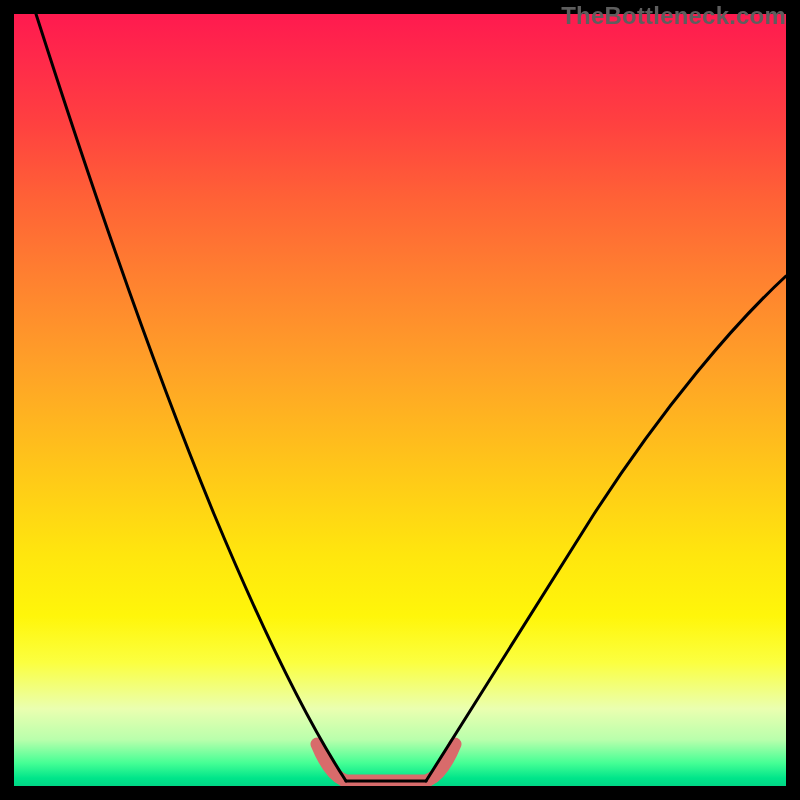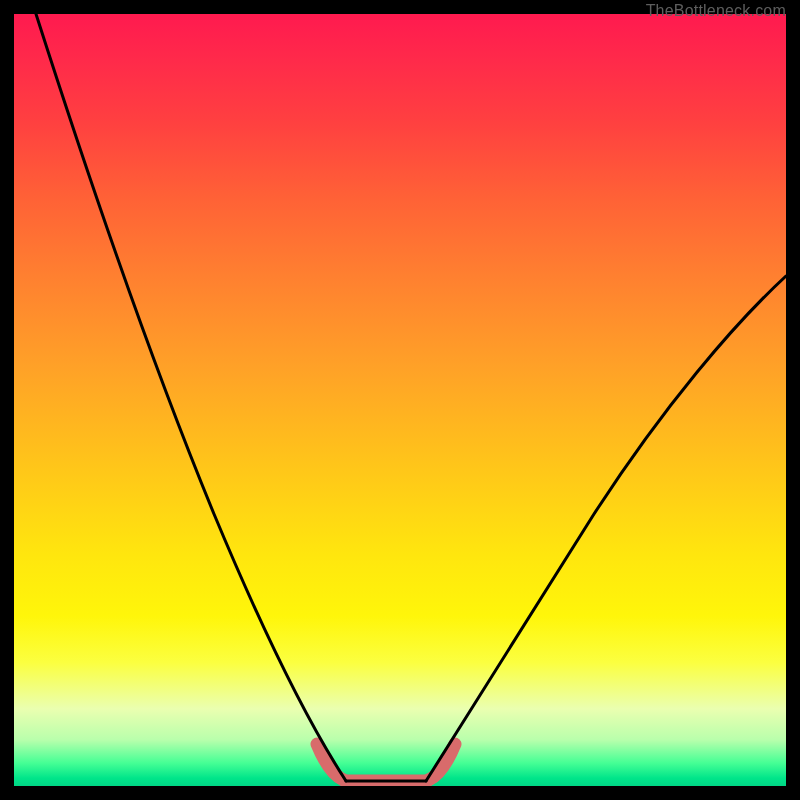--- a/index.html
+++ b/index.html
@@ -32,22 +32,22 @@
       #46ff95 97%,
       #00e58a 99%,
       #00d685 100%
     );
   }
   .watermark {
     position: absolute;
     top: 2px;
     right: 14px;
     color: #5e5e5e;
-    font-size: 16px;
-    font-weight: 400;
+    font-size: 24px;
+    font-weight: 700;
     letter-spacing: 0.2px;
   }
 </style>
 </head>
 <body>
 
 <div class="outer">
   <div class="plot"></div>
 
   <div class="watermark">TheBottleneck.com</div>

